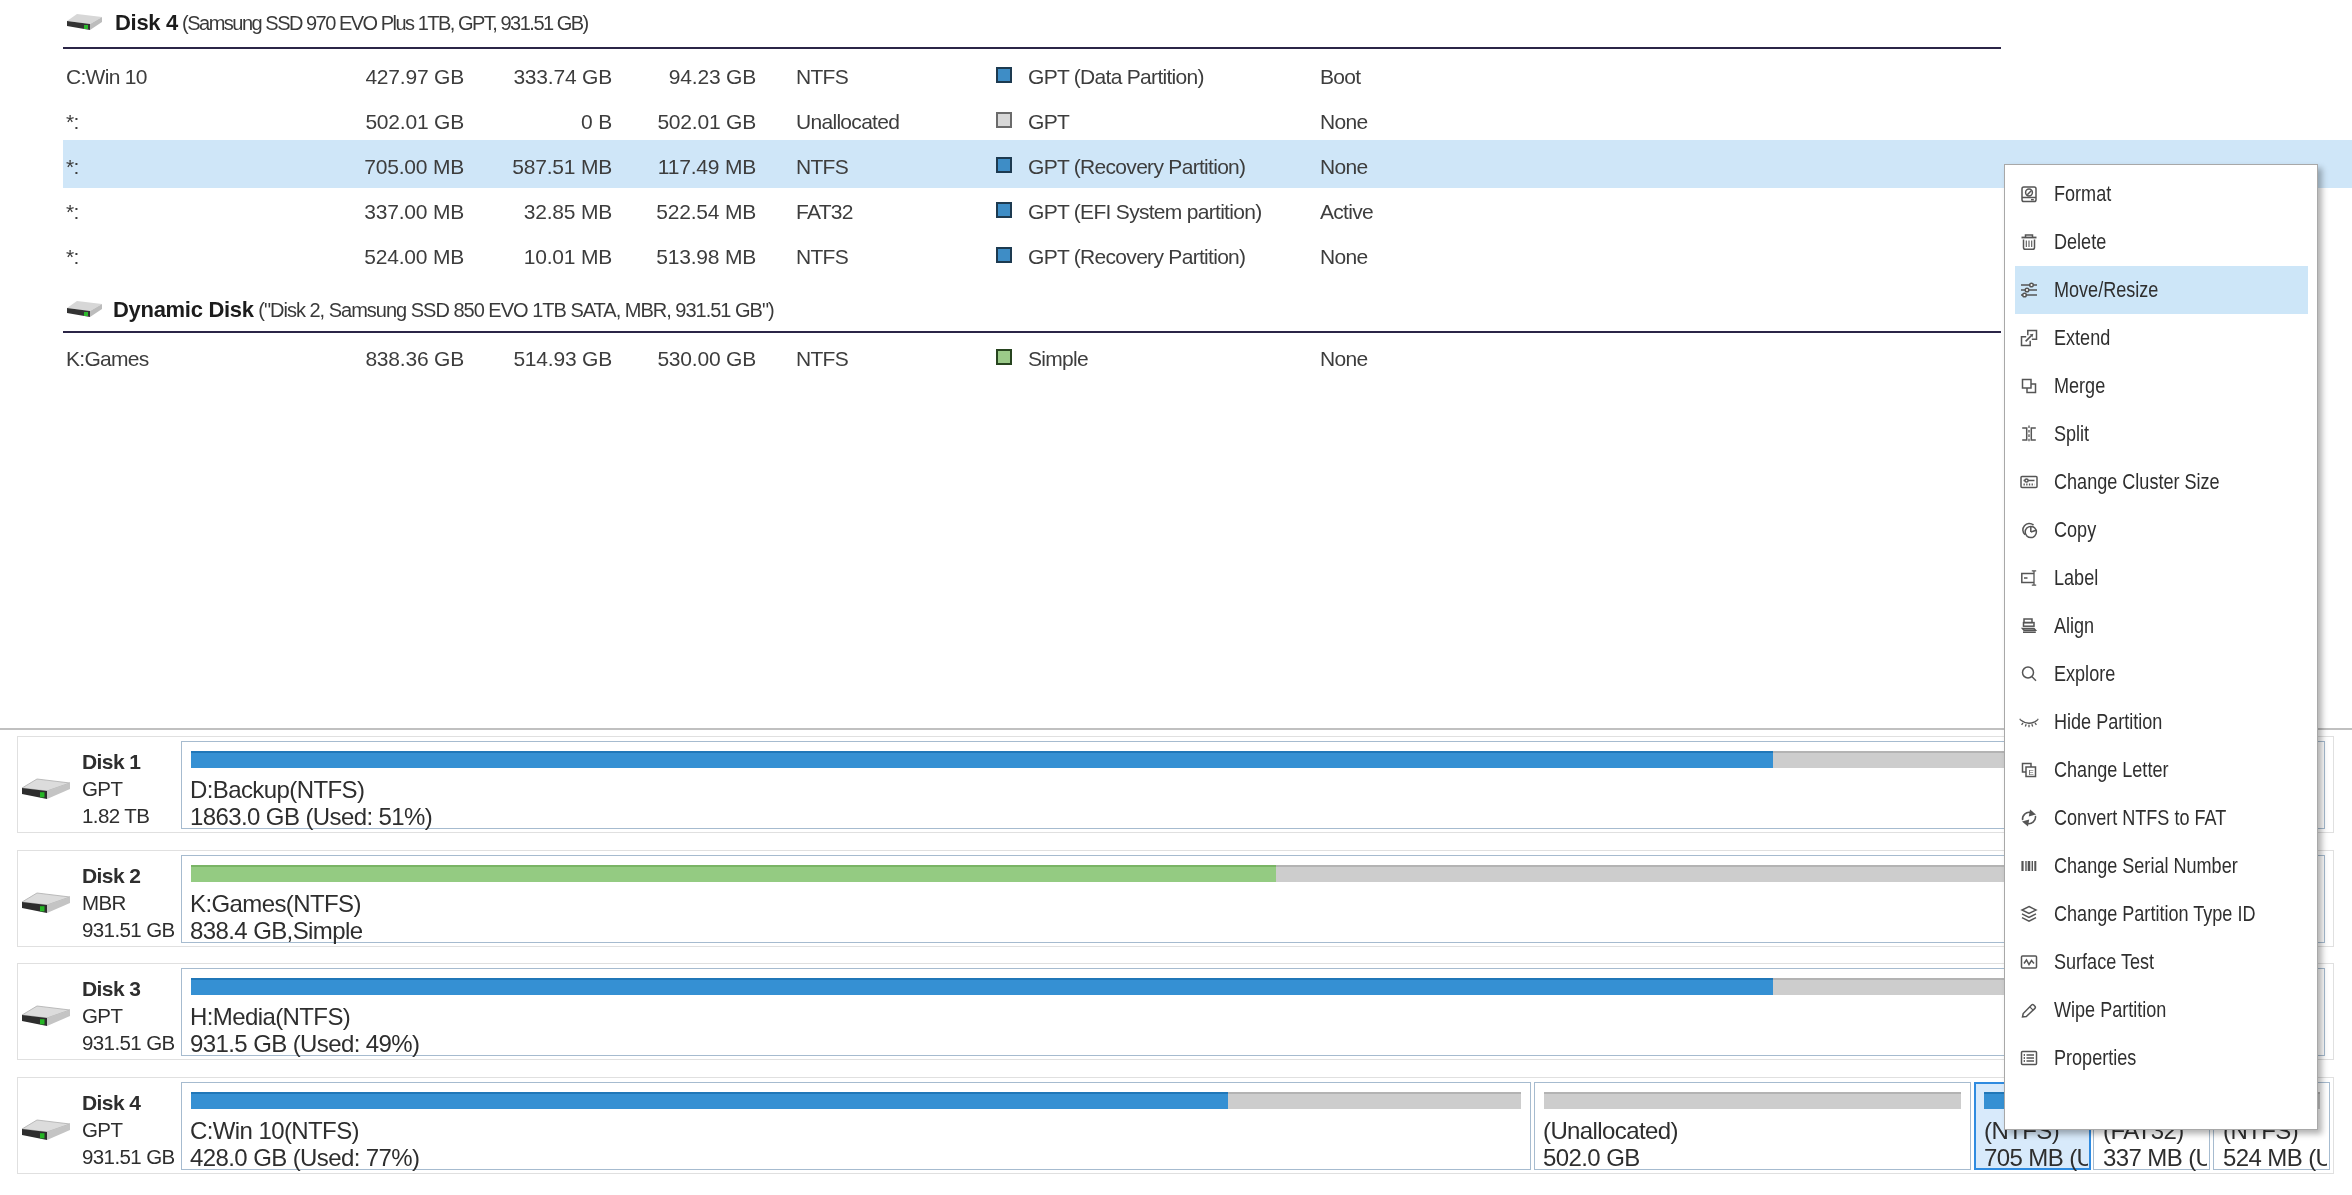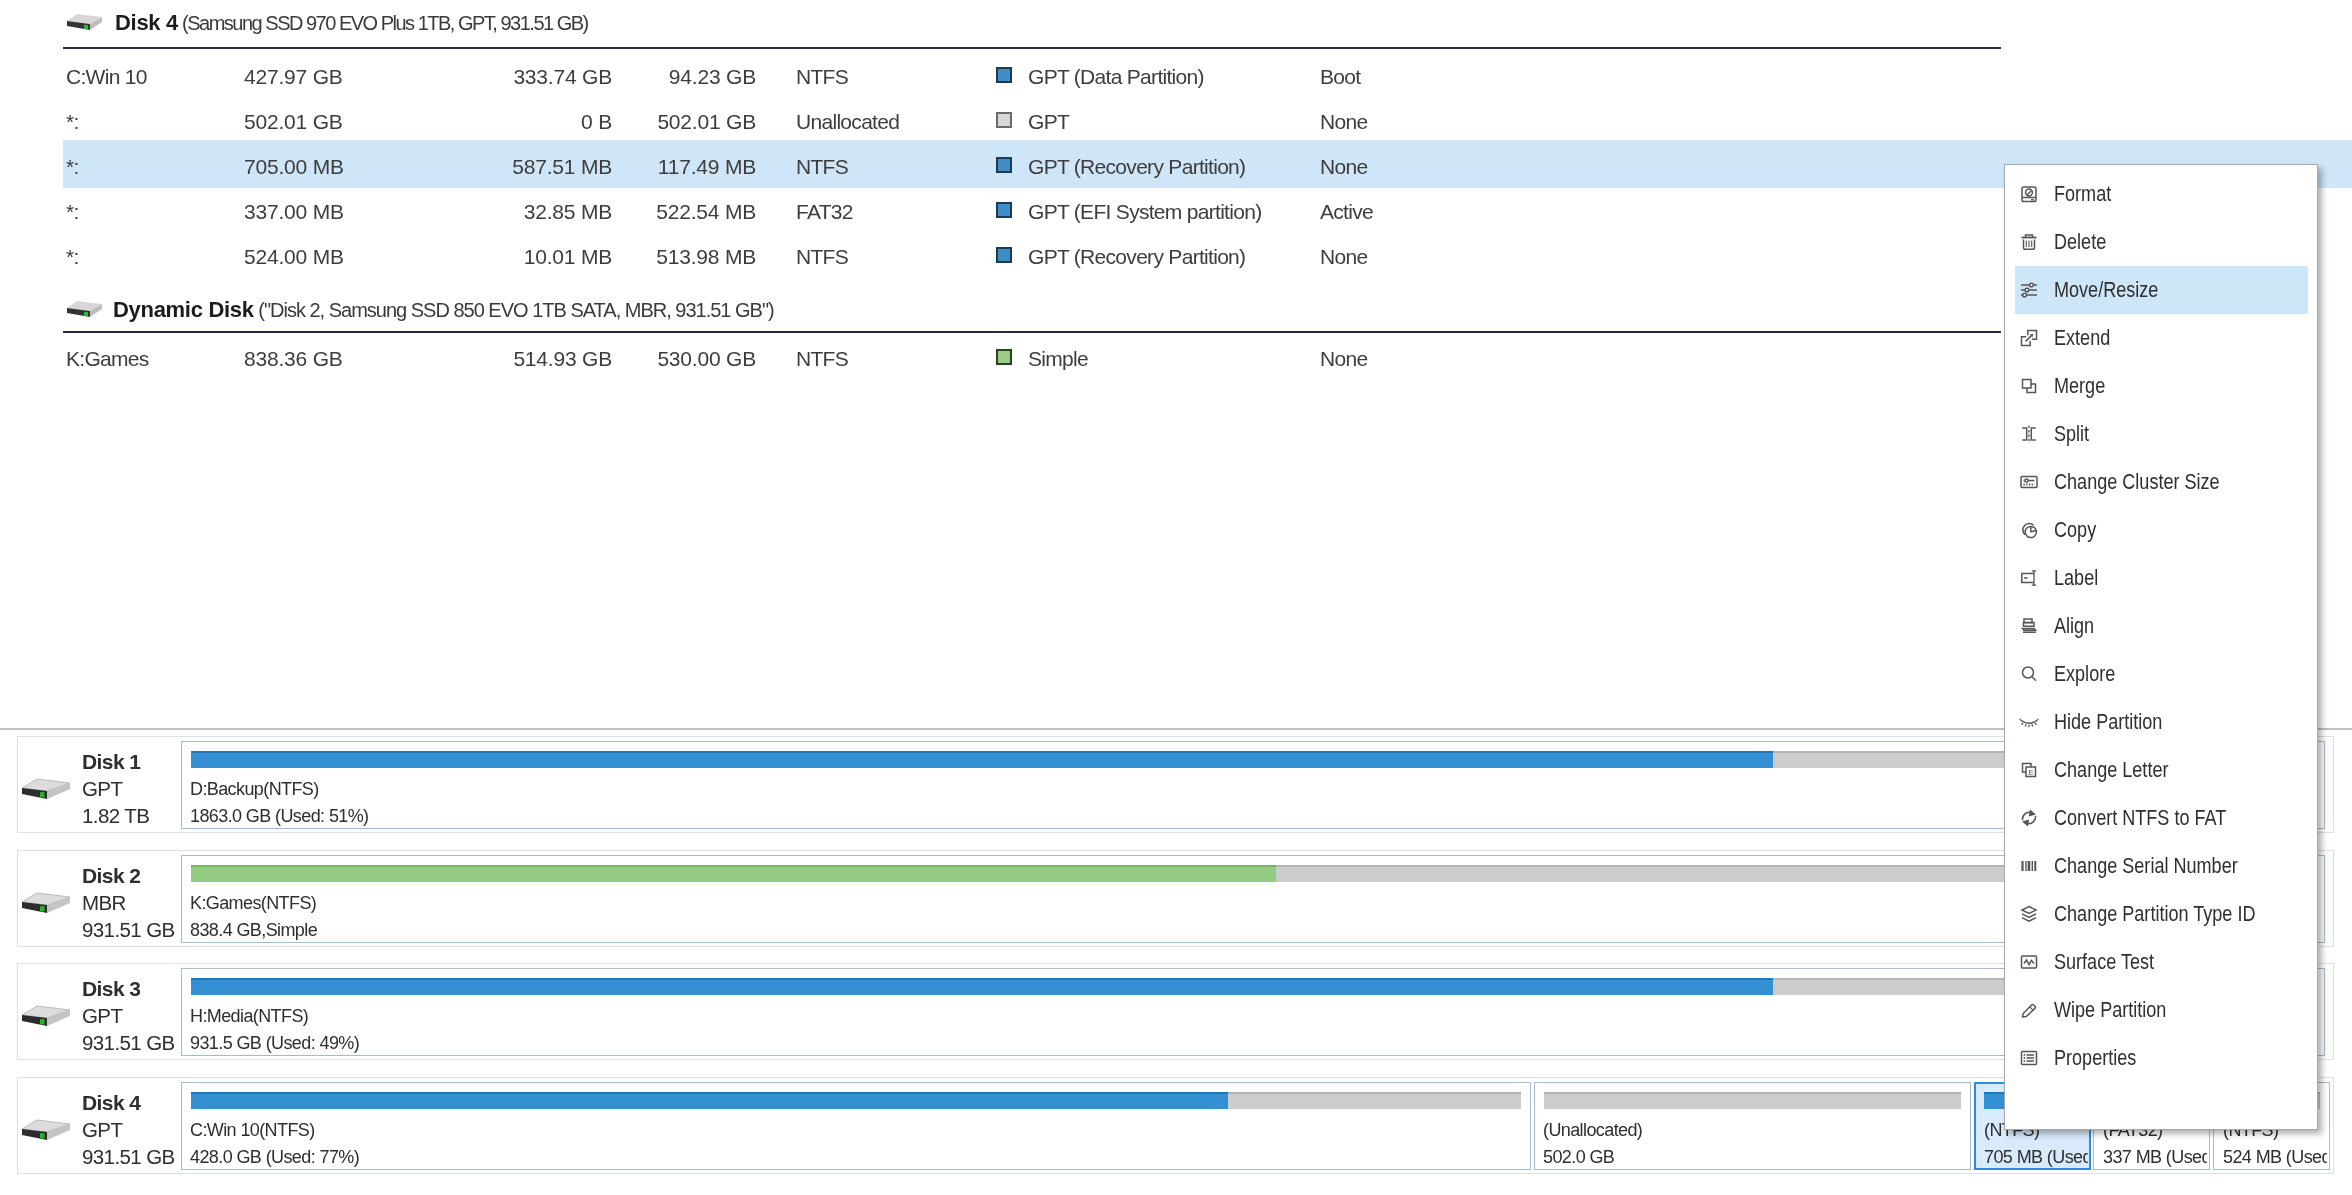--- a/index.html
+++ b/index.html
@@ -1,21 +1,21 @@
 <!DOCTYPE html>
 <html><head>
 <meta charset="utf-8">
 <style>
 *{box-sizing:border-box;margin:0;padding:0}
 html,body{width:2352px;height:1195px}
 body{position:relative;background:#fff;font-family:"Liberation Sans",sans-serif;overflow:hidden}
 .abs{position:absolute}
 .r{position:absolute;left:0;width:2352px;height:45px;line-height:45px;font-size:21px;letter-spacing:-0.7px;color:#3d3d3d;white-space:nowrap}
 .c1{position:absolute;left:66px}
-.c2{position:absolute;left:244px;width:202px;text-align:left;letter-spacing:-0.2px}
+.c2{position:absolute;left:262px;width:202px;text-align:right;letter-spacing:-0.2px}
 .c3{position:absolute;left:410px;width:202px;text-align:right;letter-spacing:-0.2px}
 .c4{position:absolute;left:554px;width:202px;text-align:right;letter-spacing:-0.2px}
 .c5{position:absolute;left:796px;width:160px;text-align:left}
 .sq{position:absolute;left:996px;top:13px;width:16px;height:16px;border:2px solid #1d3a50}
 .sqb{background:#3e8dc6}
 .squ{border-color:#6b6b6b;background:#d8d8d8}
 .sqg{border-color:#27441f;background:#9bca89}
 .c6{position:absolute;left:1028px}
 .c7{position:absolute;left:1320px}
 .ghead{position:absolute;left:0;width:2000px;height:45px;line-height:45px;font-size:20px;letter-spacing:-0.9px;color:#3a3a3a;white-space:nowrap}
@@ -24,21 +24,21 @@
 .hl-row{position:absolute;left:63px;top:140px;width:2289px;height:48px;background:#cfe6f8}
 .diskbox{position:absolute;left:17px;width:2317px;height:97px;border:1px solid #e0e0e0}
 .dlab{position:absolute;left:82px;font-size:20.5px;letter-spacing:-0.6px;line-height:27px;color:#2e2e2e}
 .dlab b{font-size:21px}
 .pbox{position:absolute;border:1px solid #a6bbcf;background:#fff}
 .pbox.sel{border:2px solid #2f8be0;background:#d8eafb}
 .bar{position:absolute;height:17px;background:linear-gradient(#b3b3b3 0 2px,#cdcdcd 2px 100%)}
 .barfill{position:absolute;top:0;left:0;height:17px}
 .blue{background:linear-gradient(#2077b8 0 2px,#3590d3 2px 100%)}
 .green{background:linear-gradient(#79b465 0 2px,#94cb82 2px 100%)}
-.ptext{position:absolute;font-size:18px;letter-spacing:-0.6px;line-height:27px;color:#2e2e2e;white-space:nowrap;overflow:hidden}
+.ptext{position:absolute;font-size:24px;letter-spacing:-0.6px;line-height:27px;color:#2e2e2e;white-space:nowrap;overflow:hidden}
 #menu{position:absolute;left:2004px;top:164px;width:314px;height:966px;background:#fff;border:1px solid #a8a8a8;box-shadow:4px 4px 6px rgba(0,0,0,.3);padding-top:5px}
 .mi{position:relative;height:48px;font-size:21px;letter-spacing:-0.7px;color:#2f2f2f;line-height:48px;white-space:nowrap}
 .mi .hl{position:absolute;left:10px;right:9px;top:0;height:48px;background:#cde6f8}
 .mi svg{position:absolute;left:13px;top:13px;width:22px;height:22px}
 .mi span{position:absolute;left:49px;font-size:21.5px;letter-spacing:0;display:inline-block;transform:scaleX(0.84);transform-origin:0 50%}
 .sep{position:absolute;left:0;top:728px;width:2352px;height:2px;background:#c0c0c0}
 svg.ic{stroke:#555;fill:none;stroke-width:1.5}
 </style>
 </head>
 <body>

